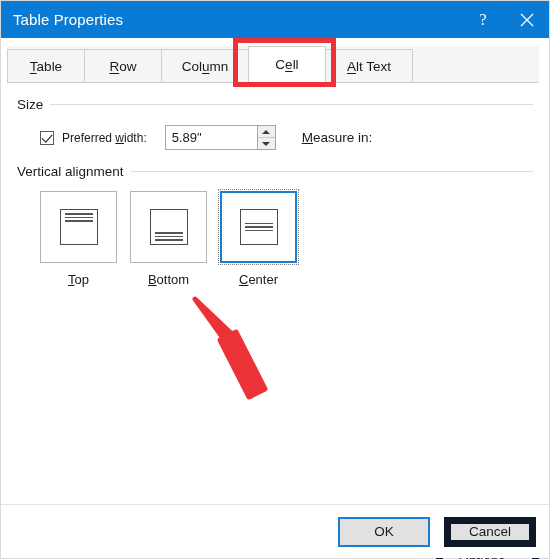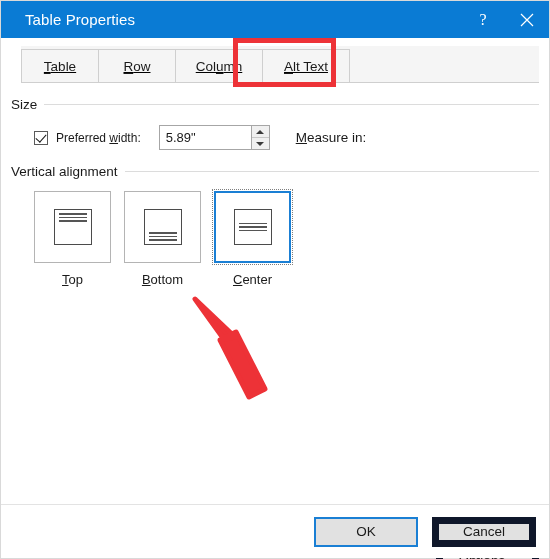--- a/index.html
+++ b/index.html
@@ -38,21 +38,21 @@
     min-height: 37px;
     background: #0a7bd4;
     display: flex;
     align-items: center;
     position: relative;
     flex: 0 0 auto;
   }
   .title-text {
     color: #ffffff;
     font-size: 15px;
-    padding-left: 24px;
+    padding-left: 12px;
     letter-spacing: .1px;
     white-space: nowrap;
   }
   .title-spacer { flex: 1 1 auto; }
   .title-btn {
     width: 44px;
     height: 37px;
     display: flex;
     align-items: center;
     justify-content: center;
@@ -64,22 +64,21 @@
     line-height: 1;
     color: #ffffff;
     font-family: "Liberation Serif", serif;
   }
 
   
   .tabstrip-wrap {
     position: relative;
     background: #ffffff;
     flex: 0 0 auto;
-    padding: 8px 10px 0 20px;
-    text-decoration: underline;
+    padding: 8px 10px 0 6px;
   }
   .tabstrip {
     display: flex;
     align-items: flex-end;
     height: 36px;
     border-bottom: 1px solid #cfcfcf;
     background: #f5f5f5;
   }
   .tab {
     height: 33px;
@@ -119,21 +118,21 @@
     box-sizing: border-box;
     z-index: 9;
     pointer-events: none;
   }
 
   
   .panel {
     flex: 1 1 auto;
     background: #ffffff;
     position: relative;
-    padding: 0 10px;
+    padding: 0 16px;
     box-sizing: border-box;
   }
 
   .group {
     position: relative;
     margin-top: 14px;
   }
   .group-head {
     display: flex;
     align-items: center;
@@ -360,21 +359,21 @@
     height: 54px;
     background: #ffffff;
     border-top: 1px solid #e3e3e3;
     display: flex;
     align-items: center;
     justify-content: flex-end;
     padding-right: 13px;
     gap: 14px;
     box-sizing: border-box;
   }
-  .footer .btn { width: 104px; height: 30px; }
+  .footer .btn { width: 92px; height: 30px; }
 </style>
 </head>
 <body>
 
 <div id="screen">
 
   <div class="dialog">
 
     <div class="titlebar">
       <div class="title-text">Table Properties</div>
@@ -387,20 +386,21 @@
           <path d="M1 1 L13 13 M13 1 L1 13" stroke="#ffffff" stroke-width="1.2" fill="none"></path>
         </svg>
       </div>
     </div>
 
     <div class="tabstrip-wrap">
       <div class="tabstrip">
         <div class="tab"><u>T</u>able</div>
         <div class="tab"><u>R</u>ow</div>
         <div class="tab wide">Col<u>u</u>mn</div>
+        <div class="tab active">C<u>e</u>ll</div>
         <div class="tab wide"><u>A</u>lt Text</div>
       </div>
     </div>
 
     <div class="red-box"></div>
 
     <div class="panel">
 
       <div class="group">
         <div class="group-head">

